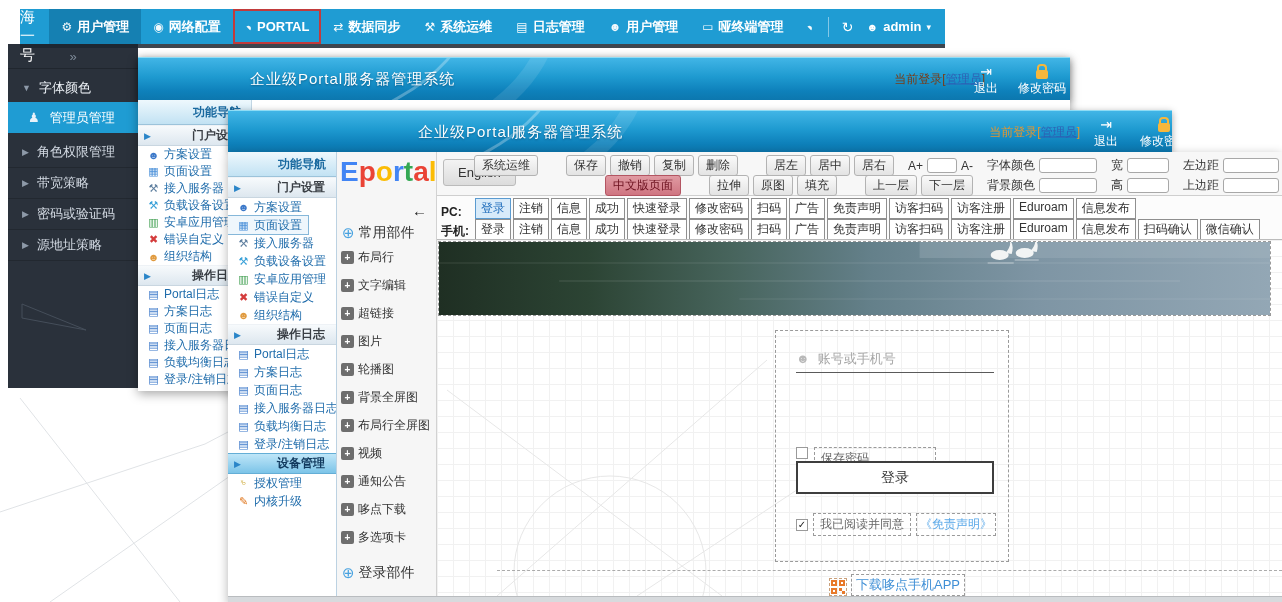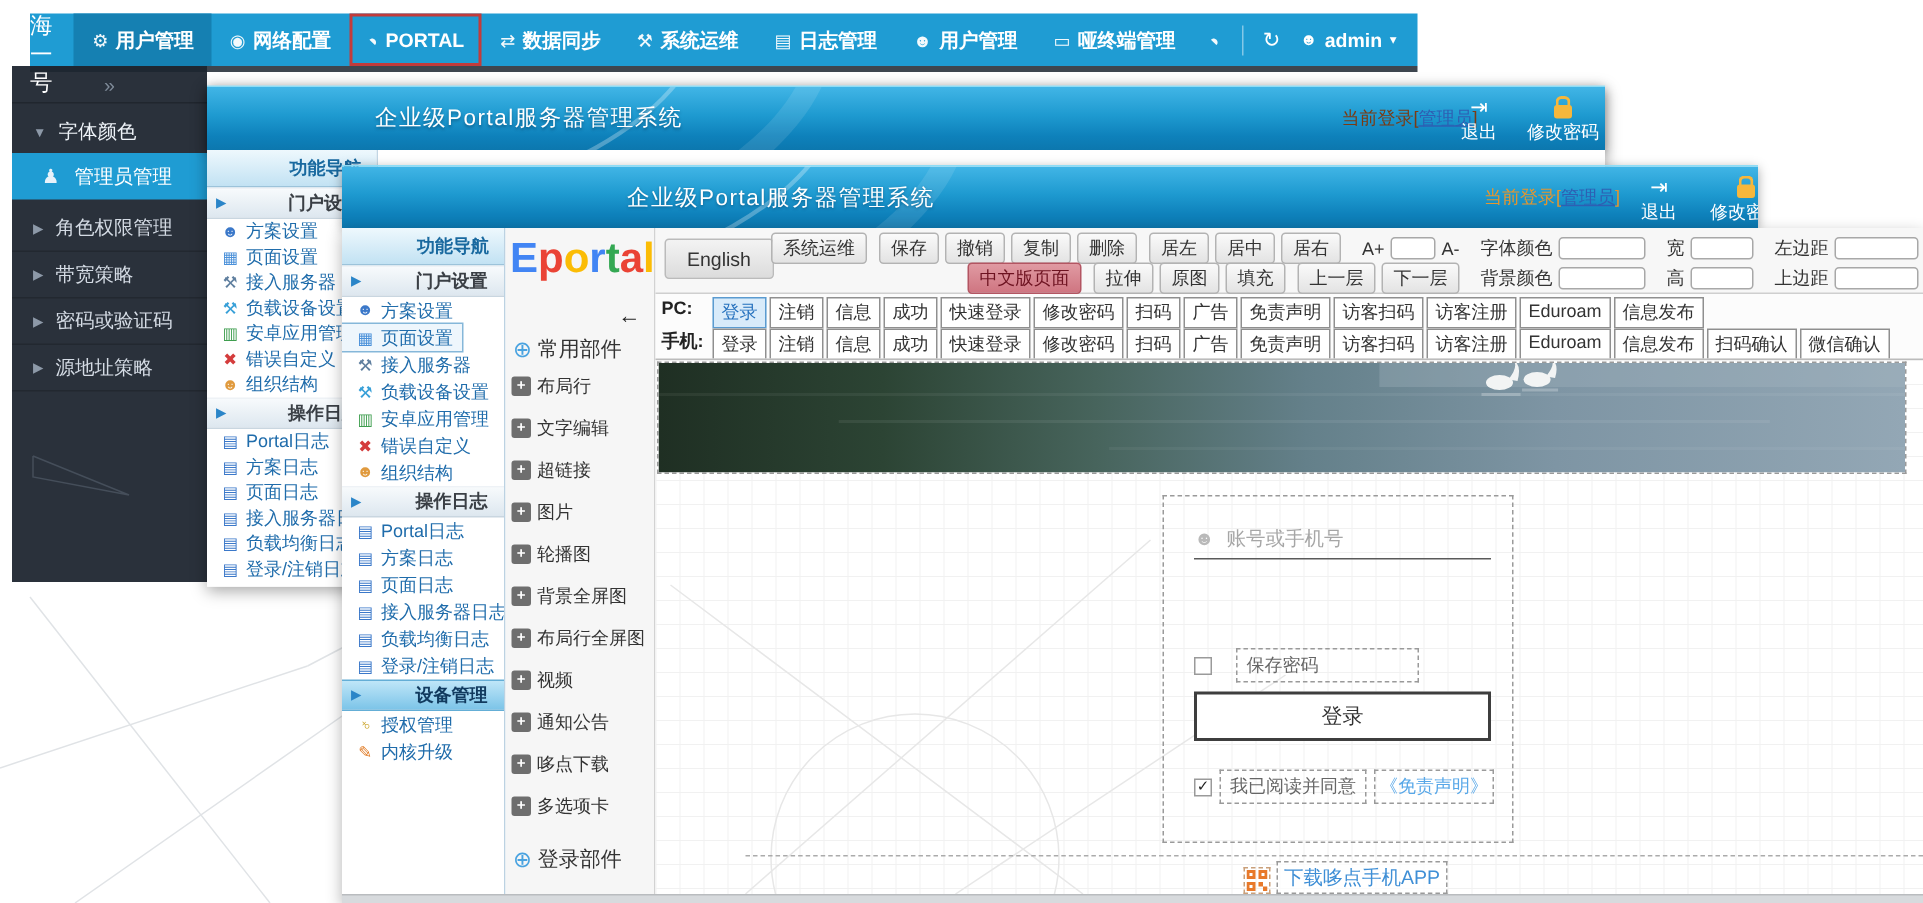--- a/index.html
+++ b/index.html
@@ -98,45 +98,45 @@
   
   .tstrip{position:absolute;left:209px;top:0;right:0;height:44px;background:#f7f7f7;border-bottom:1px solid #cfcfcf}
   .eng{position:absolute;left:6px;top:7px;padding:5px 14px;background:linear-gradient(180deg,#f3f3f3,#dcdcdc);border:1px solid #bbb;border-radius:3px;font-size:13px;color:#333;cursor:pointer}
   .trow{position:absolute;right:3px;display:flex;align-items:center;gap:4px}
   .trow1{top:3px}.trow2{top:23px}
   .grp{display:flex;gap:4px}
   .tbtn{padding:1px 7px;background:linear-gradient(180deg,#fafafa,#e3e3e3);border:1px solid #b3b3b3;border-radius:3px;font-size:12px;color:#333;white-space:nowrap;cursor:pointer}
   .tbtn.red{background:linear-gradient(180deg,#e09aa2,#cf7581);border-color:#b35562;color:#6d1220}
   .tlabel{font-size:12px;color:#333;margin-left:10px;white-space:nowrap}
   .tlabel2{font-size:12px;color:#333;white-space:nowrap}
-  .gapL{margin-left:4px}
+  .gapL{margin-left:24px}
   .tinput{height:15px;border:1px solid #a8a8a8;border-radius:3px;background:#fff;font-size:11px;padding:0 2px}
   .w-fontv{width:30px}.w-color{width:58px}.w-dim{width:42px}.w-margin{width:56px}
 
   
   .tabsarea{position:absolute;left:209px;top:44px;right:0;height:44px;background:#fcfcfc;border-bottom:1px solid #bbb;overflow:hidden}
-  .trowt{position:absolute;left:4px;display:flex;gap:2px;align-items:flex-start}
+  .trowt{position:absolute;left:4px;display:flex;gap:2px;align-items:flex-end}
   .pcrow{top:2px}.mbrow{top:23px}
   .tlbl{font-weight:bold;font-size:12px;color:#222;width:32px;flex:0 0 32px}
   .tab{border:1px solid #8f8f8f;background:#fff;padding:1px 5px;font-size:12px;color:#333;white-space:nowrap;cursor:pointer}
   .tab.on{background:#d8ebfa;color:#2470bd;border-color:#5b9bd0}
 
   
   .canvas{position:absolute;left:209px;top:88px;right:0;bottom:6px;background:#fff;overflow:hidden;
     background-image:linear-gradient(#f1f1f1 1px,transparent 1px),linear-gradient(90deg,#f1f1f1 1px,transparent 1px);
     background-size:16px 16px}
   .banner{position:absolute;left:1px;top:1px;right:11px;height:75px;border:1px dashed #9a9a9a;cursor:pointer}
   .form{position:absolute;left:338px;top:90px;width:234px;height:232px;border:1px dashed #9a9a9a}
   .f-line{position:absolute;left:20px;right:14px;height:28px;border-bottom:1px solid #5a5a5a;display:flex;align-items:center;gap:8px;color:#a6a6a6;font-size:13px}
   .f-acc{top:14px}
   .f-pwd{top:58px}
   .f-pwd .gets{margin-left:auto;display:flex;align-items:center;gap:3px}
   .f-divbox{width:7px;height:22px;border:1px dashed #9a9a9a}
   .f-get{color:#4a4a4a;font-size:13px;cursor:pointer}
-  .f-save{position:absolute;left:20px;top:101px;display:flex;align-items:center;gap:16px}
+  .f-save{position:absolute;left:20px;top:116px;display:flex;align-items:flex-start;gap:6px}
   .cbox{width:12px;height:12px;border:1px solid #9a9a9a;background:#fff;display:flex;align-items:center;justify-content:center;font-size:10px;color:#222;cursor:pointer;flex:0 0 12px}
   .dbox{border:1px dashed #9a9a9a;padding:2px 6px;font-size:12px;color:#666;white-space:nowrap}
   .f-save .dbox{width:122px}
   .f-login{position:absolute;left:20px;right:14px;top:130px;height:33px;border:2px solid #3e3e3e;display:flex;align-items:center;justify-content:center;font-size:14px;color:#333;background:#fff;cursor:pointer}
   .f-agree{position:absolute;left:20px;top:182px;display:flex;align-items:center;gap:5px;font-size:12px}
   .f-agree .t2{border:1px dashed #9a9a9a;padding:2px 3px;color:#57a7e8;white-space:nowrap;cursor:pointer}
   .dl-line{position:absolute;left:60px;right:0;top:330px;border-top:1px dashed #ababab}
   .dl-row{position:absolute;left:392px;top:334px;display:flex;align-items:flex-end;gap:4px}
   .qr{width:18px;height:18px;border:1px dashed #caa07a;padding:1px}
   .dl-label{font-size:13px;color:#3f8fd6;border:1px dashed #9a9a9a;padding:1px 4px;background:rgba(255,255,255,.7);white-space:nowrap;cursor:pointer}

